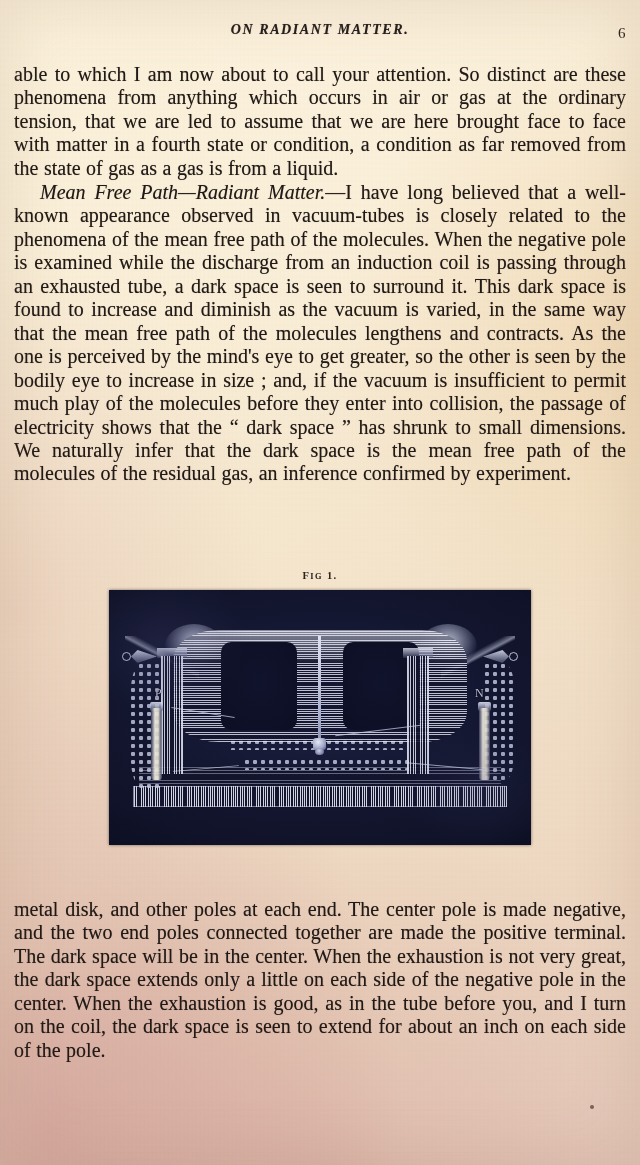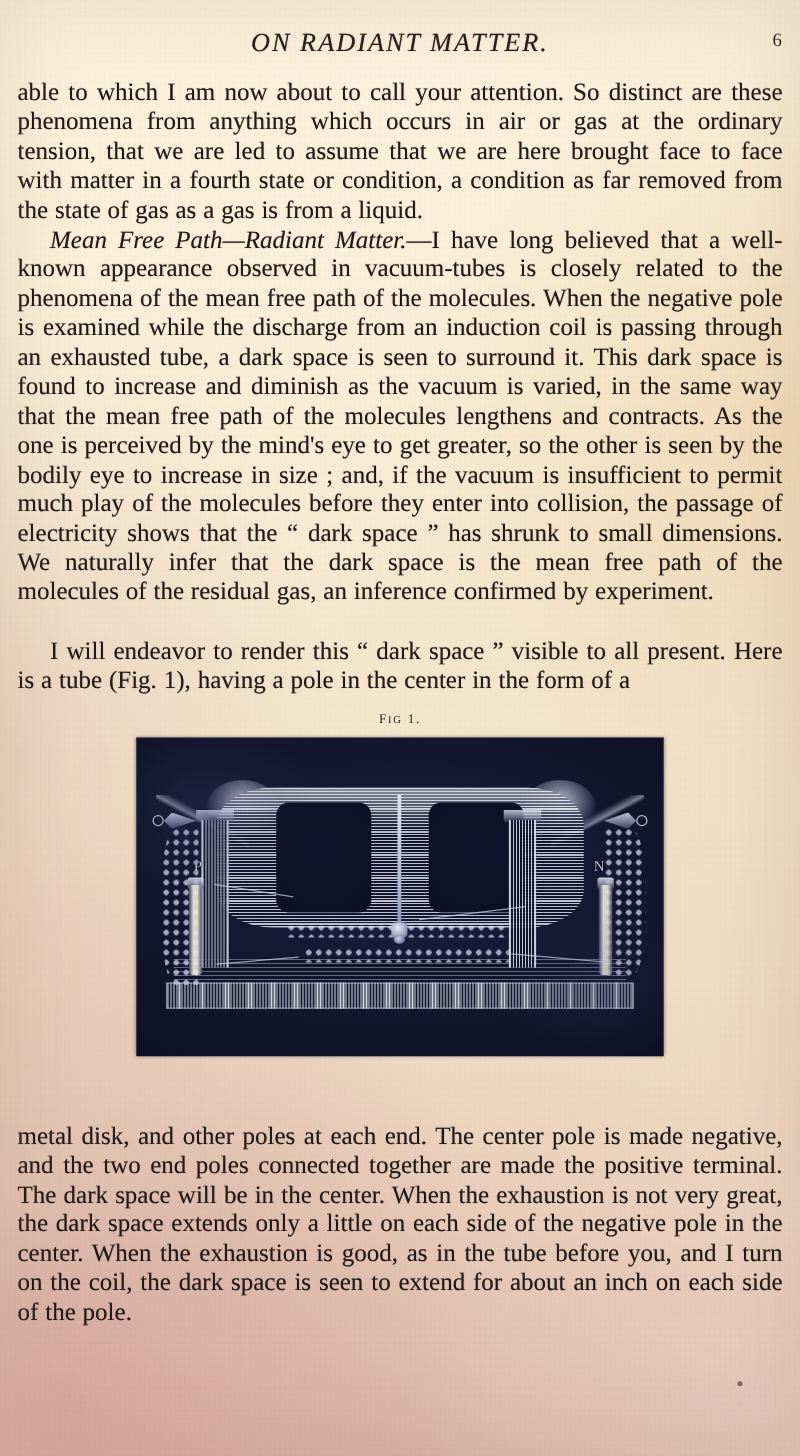--- a/index.html
+++ b/index.html
@@ -51,22 +51,22 @@
   #runhead {
     position: absolute;
     top: 22px; left: 0; right: 0;
     height: 26px;
   }
   #runhead .title {
     position: absolute;
     left: 0; right: 0;
     text-align: center;
     font-style: italic;
-    font-weight: normal;
-    font-size: 21px;
+    font-weight: bold;
+    font-size: 14px;
     letter-spacing: 1.6px;
     color: #241d1a;
     text-shadow: 0 0 0.8px rgba(40,30,25,0.5);
   }
   #runhead .folio {
     position: absolute;
     right: 14px;
     top: 3px;
     font-size: 15px;
     color: #2b231e;
@@ -100,21 +100,21 @@
 
   
   #figure {
     position: absolute;
     left: 0; right: 0;
     top: 570px;
   }
   #figcaption {
     text-align: center;
     font-size: 10.5px;
-    font-weight: normal;
+    font-weight: bold;
     letter-spacing: 1.4px;
     color: #2a221d;
     margin-bottom: 9px;
   }
   #figcaption .sc { font-size: 8.4px; }
 
   #plate {
     position: relative;
     margin: 0 auto;
     width: 422px;
@@ -336,23 +336,20 @@
   </div>
 
   <div class="col" id="para1">
     <p class="body">able to which I am now about to call your attention.  So distinct are these phenomena from anything which occurs in air or gas at the ordinary tension, that we are led to assume that we are here brought face to face with matter in a fourth state or condition, a condition as far removed from the state of gas as a gas is from a liquid.</p>
   </div>
 
   <div class="col" id="para2">
     <p class="body indent"><i>Mean Free Path—Radiant Matter.</i><span>—I have long believed that a well-known appearance observed in vacuum-tubes is closely related to the phenomena of the mean free path of the molecules.  When the negative pole is examined while the discharge from an induction coil is passing through an exhausted tube, a dark space is seen to surround it.  This dark space is found to increase and diminish as the vacuum is varied, in the same way that the mean free path of the molecules lengthens and contracts.  As the one is perceived by the mind's eye to get greater, so the other is seen by the bodily eye to increase in size ; and, if the vacuum is insufficient to permit much play of the molecules before they enter into collision, the passage of electricity shows that the “ dark space ” has shrunk to small dimensions.  We naturally infer that the dark space is the mean free path of the molecules of the residual gas, an inference confirmed by experiment.</span></p>
   </div>
 
-  <div class="col" id="para3">
-    <p class="body indent">I will endeavor to render this “ dark space ” visible to all present.  Here is a tube (Fig. 1), having a pole in the center in the form of a</p>
-  </div>
 
   <div id="figure">
     <div id="figcaption">
       <span>F</span><span class="sc">IG</span>&nbsp;<span>1.</span>
     </div>
 
     <div id="plate">
 
       <div class="eng hatchH" id="plinth-top"></div>
       <div class="eng hatchV" id="plinth"></div>

